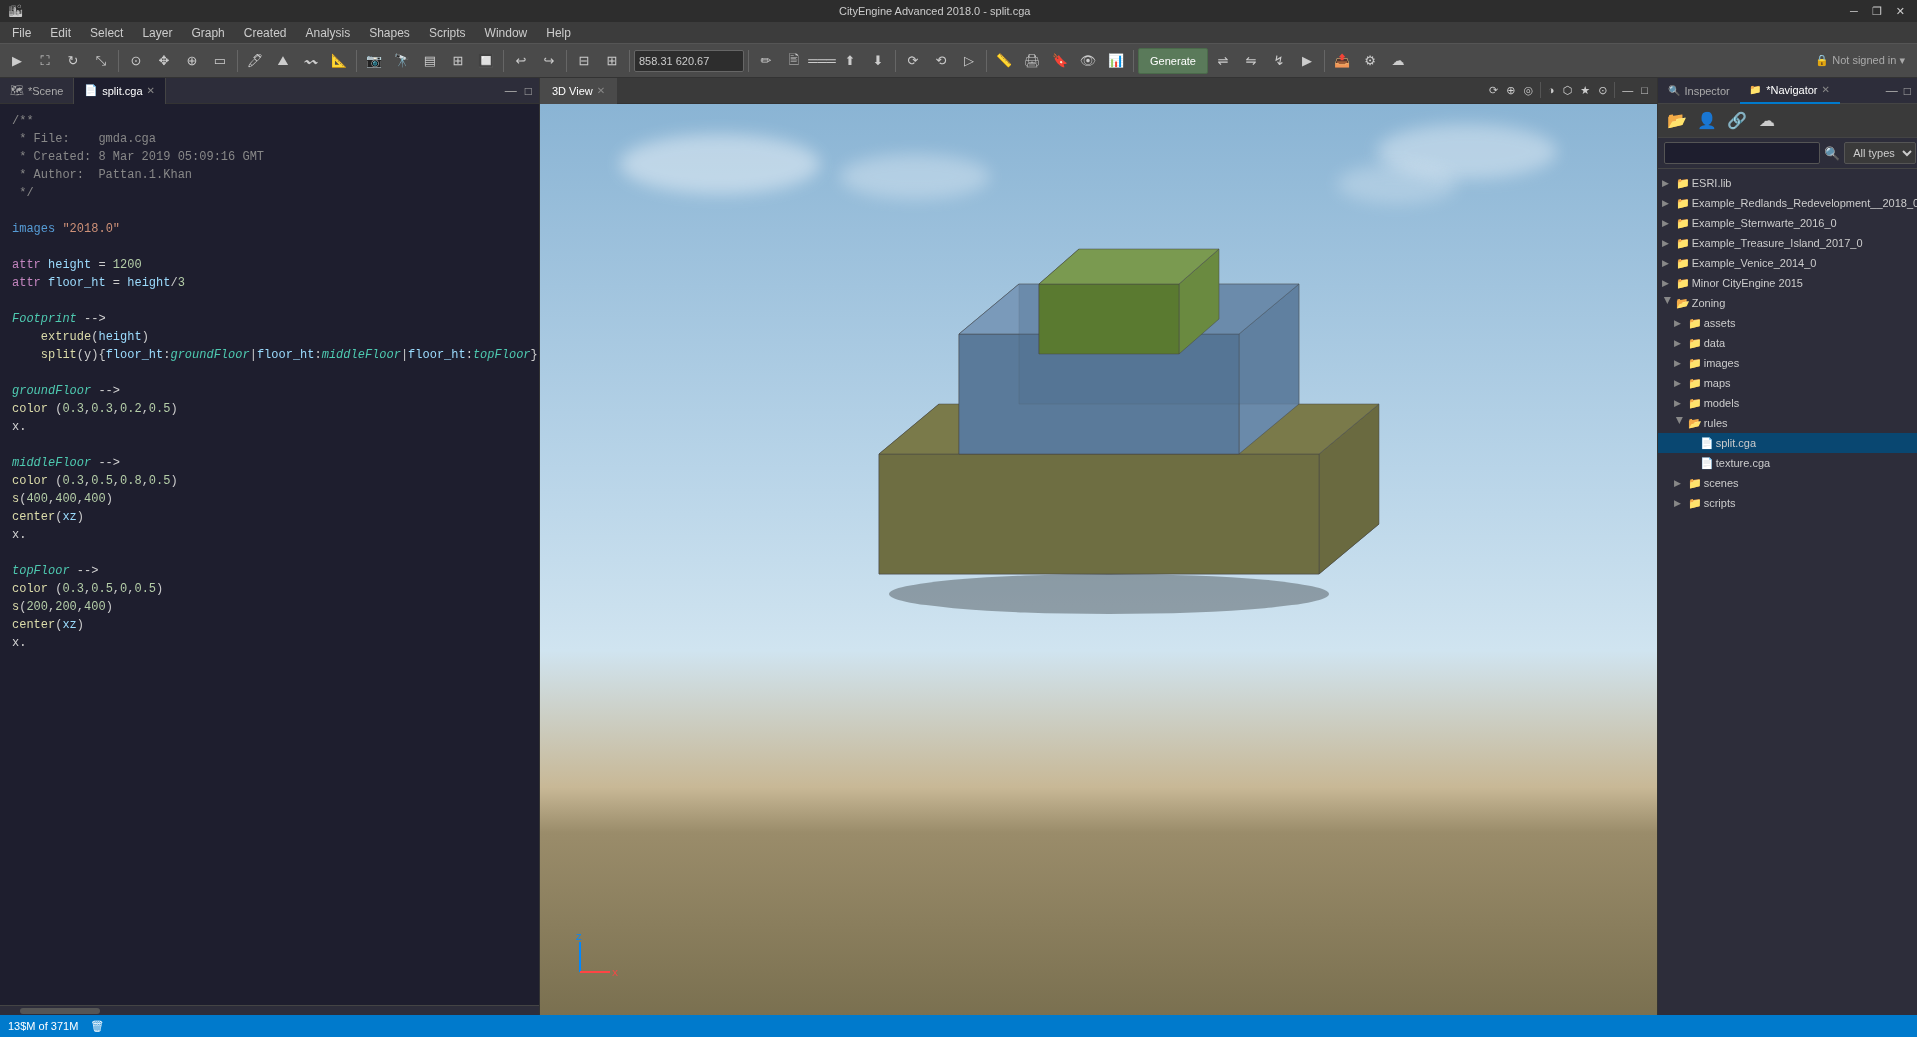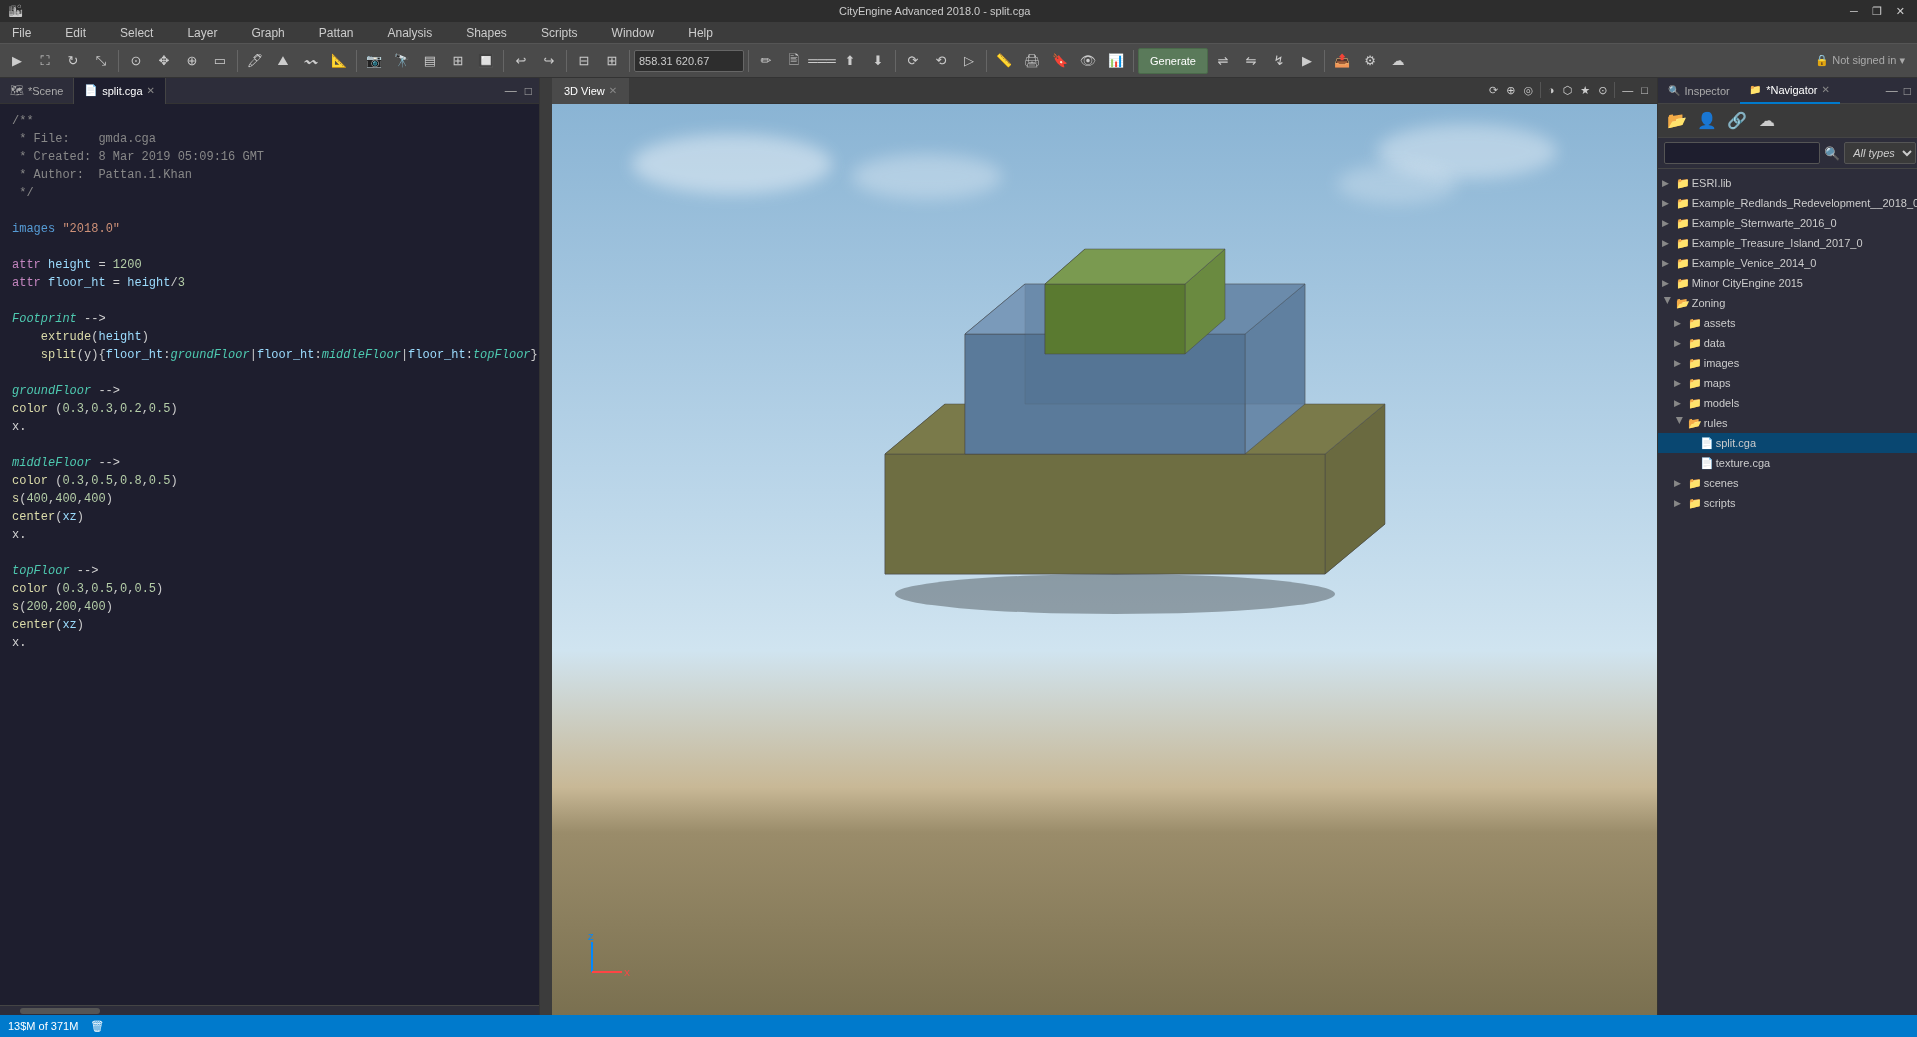--- a/index.html
+++ b/index.html
@@ -19,21 +19,21 @@
     #title-bar .win-controls { display: flex; gap: 6px; }
     #title-bar .win-controls span { cursor: pointer; font-size: 11px; padding: 0 4px; }
 
     
     #menu-bar {
       background: #3c3c3c;
       height: 22px;
       display: flex;
       align-items: center;
       padding: 0 4px;
-      gap: 18px;
+      gap: 3px;
       border-bottom: 1px solid #555;
     }
     #menu-bar .menu-item {
       color: #ccc;
       padding: 2px 8px;
       cursor: pointer;
       font-size: 12px;
       border-radius: 2px;
     }
 
@@ -153,21 +153,20 @@
       font-size: 11px;
       color: #fff;
       gap: 12px;
     }
 
     
     #center-panel {
       flex: 1;
       display: flex;
       flex-direction: column;
-      margin-left: 12px;
     }
     .view-tab-bar {
       background: #3c3c3c;
       height: 26px;
       display: flex;
       align-items: center;
       border-bottom: 1px solid #333;
     }
     .view-tab {
       height: 26px;
@@ -314,21 +313,20 @@
     }
     .nav-type-select {
       background: #3a3a3a;
       border: 1px solid #555;
       color: #ccc;
       height: 22px;
       padding: 0 4px;
       font-size: 11px;
       border-radius: 2px;
       cursor: pointer;
-      font-style: italic;
     }
 
     
     #file-tree {
       flex: 1;
       overflow-y: auto;
       padding: 4px 0;
     }
     .tree-item {
       display: flex;
@@ -370,21 +368,21 @@
     <span>✕</span>
   </div>
 </div>
 
 <div id="menu-bar">
   <span class="menu-item">File</span>
   <span class="menu-item">Edit</span>
   <span class="menu-item">Select</span>
   <span class="menu-item">Layer</span>
   <span class="menu-item">Graph</span>
-  <span class="menu-item">Pattan</span>
+  <span class="menu-item">Created</span>
   <span class="menu-item">Analysis</span>
   <span class="menu-item">Shapes</span>
   <span class="menu-item">Scripts</span>
   <span class="menu-item">Window</span>
   <span class="menu-item">Help</span>
 </div>
 
 <div id="toolbar">
 
   <button class="toolbar-btn" title="Select">▶</button>

